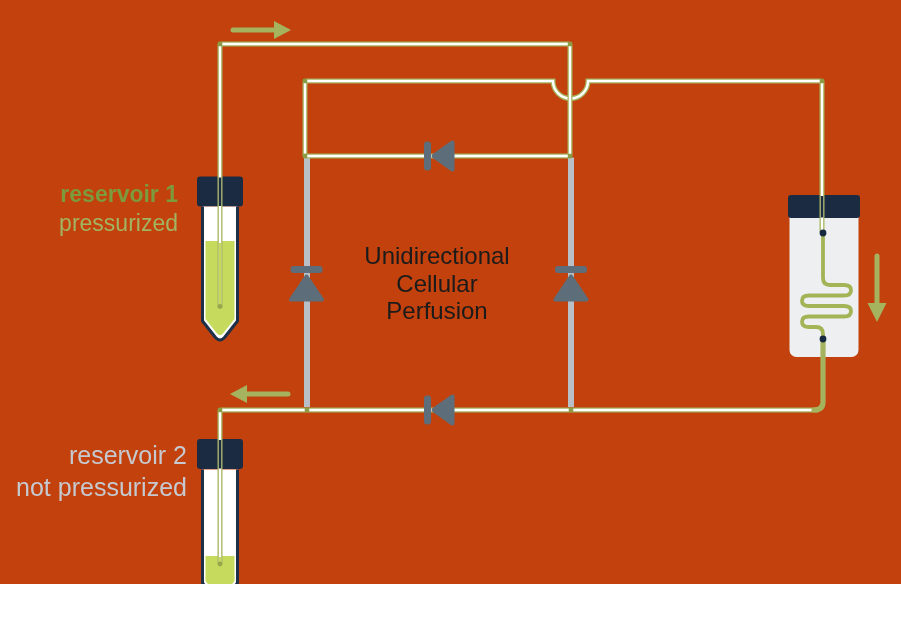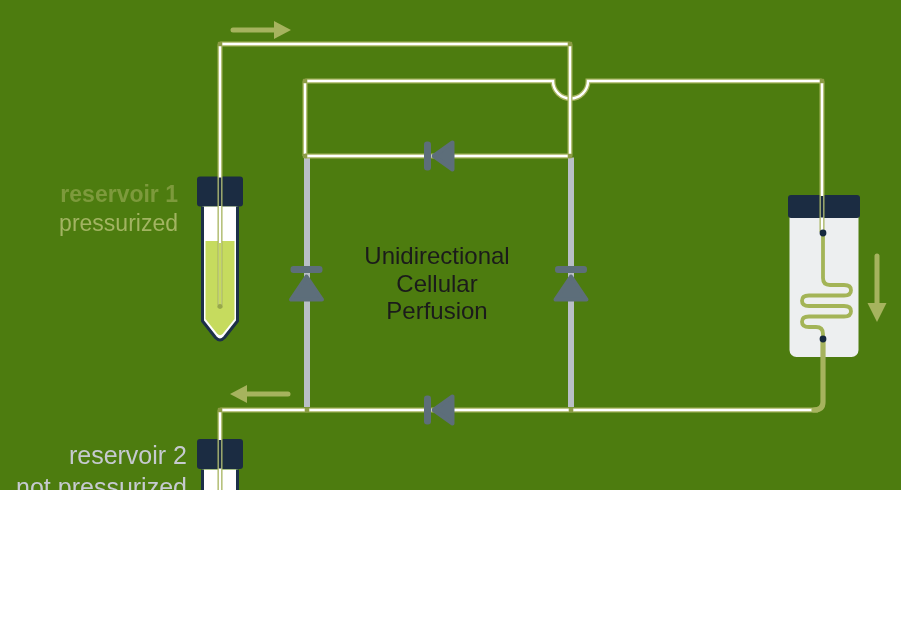--- a/index.html
+++ b/index.html
@@ -1,16 +1,16 @@
 <!DOCTYPE html>
 <html><head>
 <meta charset="utf-8">
 <style>
   html,body{margin:0;padding:0;background:#ffffff;}
-  #stage{position:relative;width:901px;height:490px;background:#4d7c0f;overflow:hidden;
+  #stage{position:relative;width:901px;height:584px;background:#c2410c;overflow:hidden;
          font-family:"Liberation Sans", sans-serif;}
   svg{position:absolute;left:0;top:0;}
   text{font-family:"Liberation Sans", sans-serif;}
   .lbl-res1-name{font-size:23px;font-weight:bold;fill:#7d9a3c;}
   .lbl-res1-status{font-size:23px;fill:#a2b462;}
   .lbl-res2{font-size:25px;fill:#c6cad0;}
   .lbl-title{font-size:24px;fill:#1b1b1b;}
   .tube-o{stroke:#a6b35e;stroke-width:5;fill:none;}
   .tube-w{stroke:#ffffff;stroke-width:2.4;fill:none;}
   .gray-line{stroke:#b9bfc6;stroke-width:6;fill:none;}

